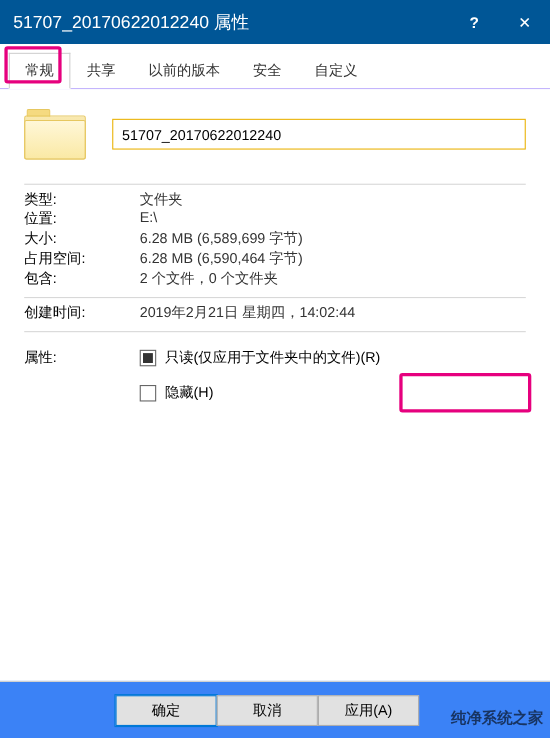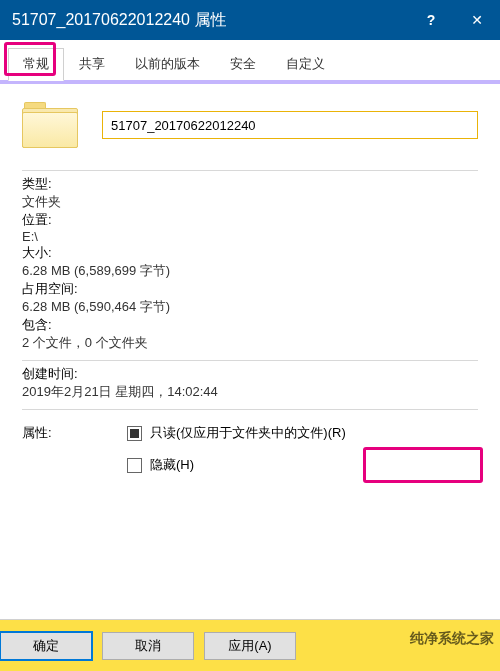--- a/index.html
+++ b/index.html
@@ -29,21 +29,21 @@
     display: flex;
     align-items: center;
     justify-content: center;
     color: #fff;
     font-size: 14px;
     font-family: "Segoe UI Symbol", sans-serif;
   }
   .titlebar .btn.help { font-weight: bold; }
   .tabs {
     display: flex;
-    border-bottom: 4px solid #c4b5fd;
+    border-bottom: 1px solid #c4b5fd;
     padding: 8px 8px 0 8px;
     background: #fff;
   }
   .tab {
     padding: 6px 14px 7px;
     border: 1px solid transparent;
     border-bottom: none;
     color: #333;
     font-size: 13px;
     cursor: pointer;
@@ -109,21 +109,20 @@
     height: 28px;
     border: 1px solid #eab308;
     padding: 0 8px;
     font-size: 13px;
     font-family: inherit;
   }
   .info-row {
     display: flex;
     margin: 0 0;
     color: #333;
-    flex-direction: column;
   }
   .info-row .label {
     width: 105px;
     color: #000;
   }
   .info-row .value { flex: 1; }
   hr.sep {
     border: none;
     border-top: 1px solid #d8d8d8;
     margin: 8px 0 4px 0;
@@ -178,44 +177,43 @@
     border-radius: 3px;
     pointer-events: none;
   }
   .dialog-buttons {
     position: absolute;
     left: 0;
     right: 0;
     bottom: 0;
     height: 52px;
     border-top: 1px solid #d0d0d0;
-    background: #fde047;
-    display: flex;
-    align-items: center;
-    justify-content: flex-start;
+    background: #3b82f6;
+    display: flex;
+    align-items: center;
+    justify-content: center;
     padding-right: 14px;
-    gap: 10px;
   }
   .dlg-btn {
     width: 92px;
     height: 28px;
     background: #e1e1e1;
     border: 1px solid #adadad;
     font-size: 13px;
     font-family: inherit;
     cursor: pointer;
   }
   .dlg-btn.primary {
     border: 1px solid #0078d7;
     outline: 1px solid #0078d7;
   }
   .watermark {
     position: absolute;
     right: 6px;
-    bottom: 24px;
+    bottom: 10px;
     color: rgba(0,0,0,0.55);
     font-size: 12px;
     line-height: 1.3;
     pointer-events: none;
   }
   .watermark .zh { font-size: 14px; font-weight: bold; color: rgba(0,0,0,0.6); }
 </style>
 </head>
 <body>
 

